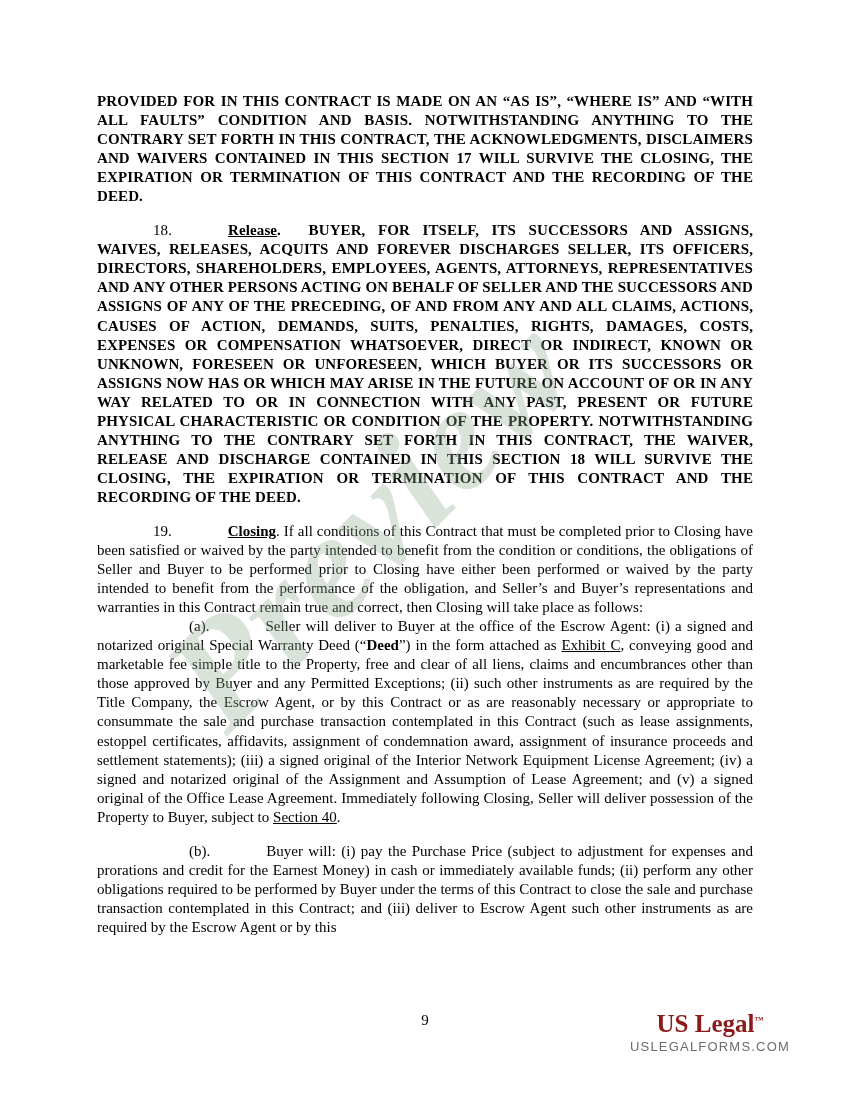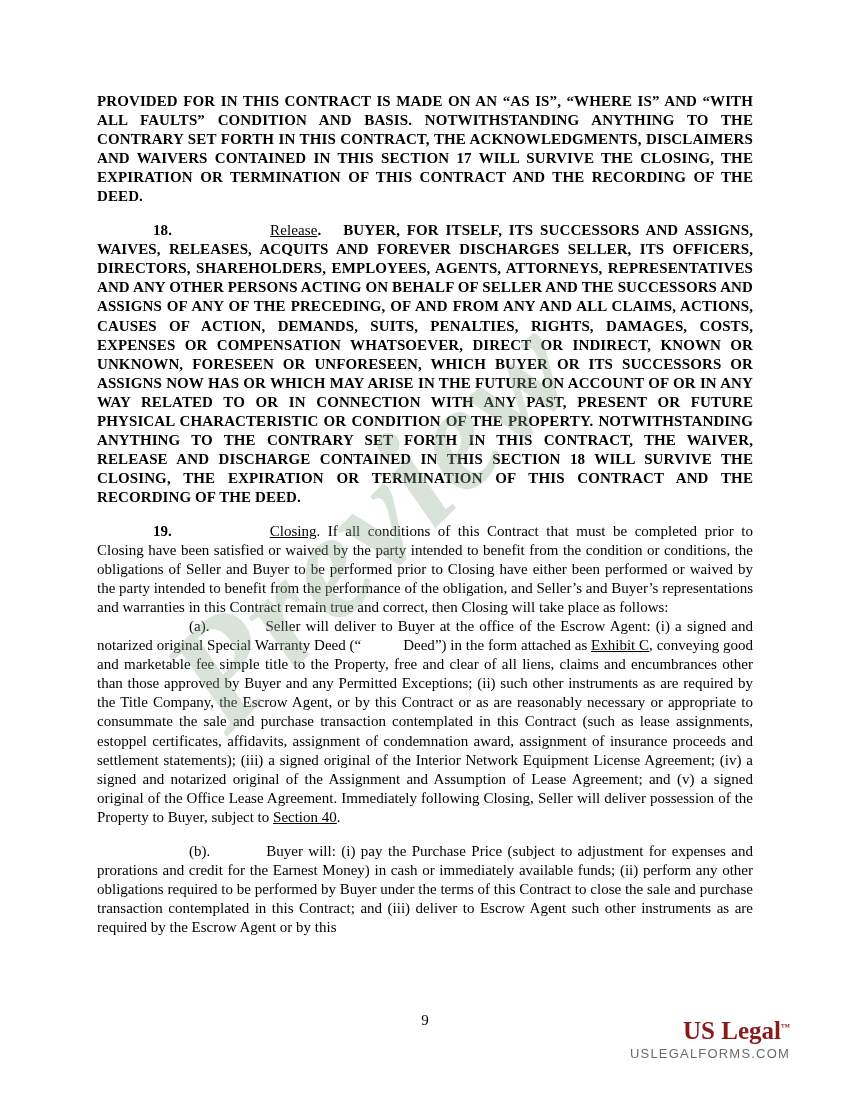--- a/index.html
+++ b/index.html
@@ -69,40 +69,39 @@
     width: 56px;
   }
   .indent-wide {
     display: inline-block;
     width: 92px;
   }
   .u {
     text-decoration: underline;
   }
   .b {
-    font-weight: normal;
-    margin-left: 42px;
+    font-weight: bold;
   }
   .num {
-    font-weight: bold;
+    font-weight: normal;
   }
   .pagenum {
     position: absolute;
     left: 0;
     right: 0;
     top: 1012px;
     text-align: center;
     font-size: 15px;
     z-index: 2;
   }
   .logo {
     position: absolute;
     right: 60px;
-    bottom: 39px;
-    text-align: right;
+    bottom: 46px;
+    text-align: center;
     z-index: 3;
   }
   .logo .main {
     font-family: "Liberation Serif", serif;
     font-size: 25px;
     font-weight: bold;
     color: #8b1a1a;
     letter-spacing: 0px;
     line-height: 1;
   }

